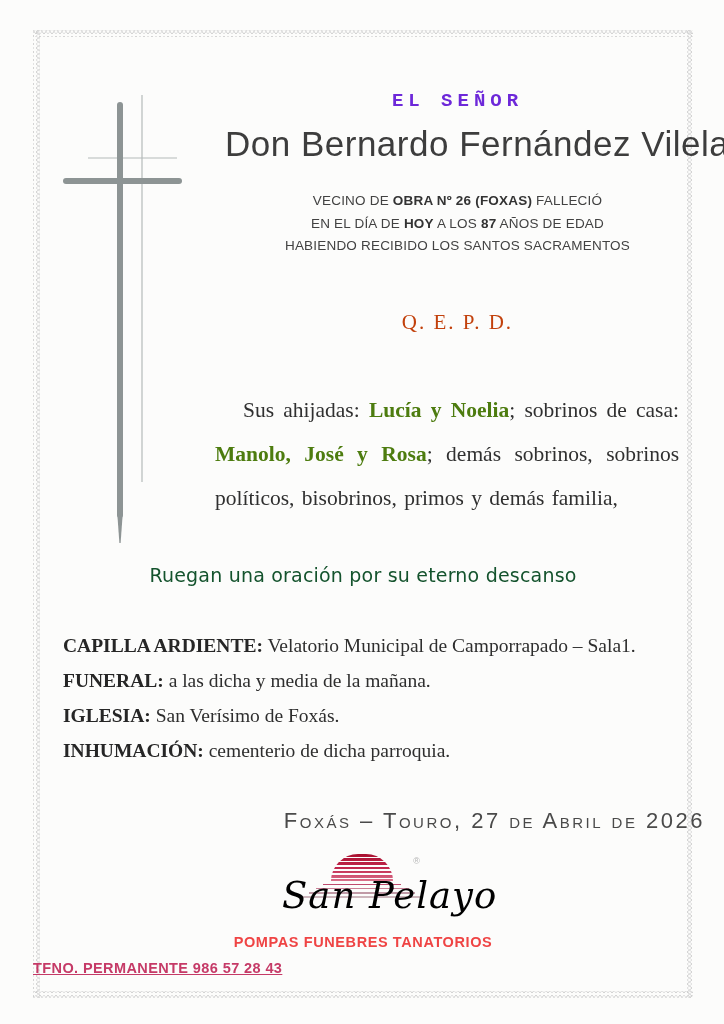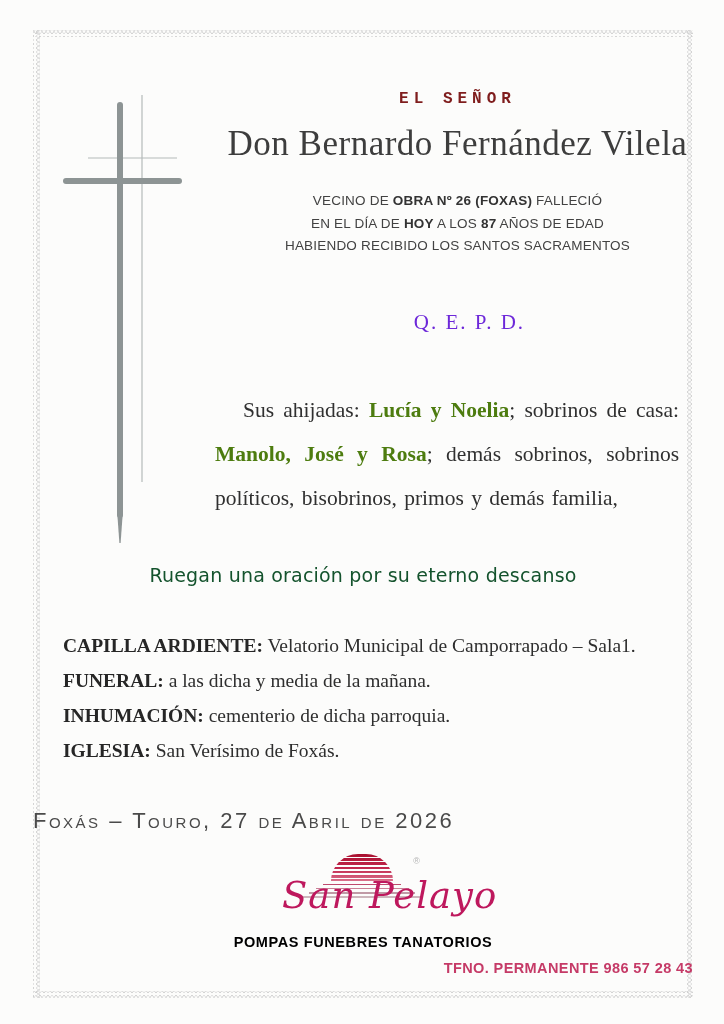--- a/index.html
+++ b/index.html
@@ -14,39 +14,39 @@
     width: 724px; height: 1024px;
     background: #fcfcfb;
   }
   .abs { position: absolute; }
 
   
   .header-col { left: 225px; top: 0; width: 465px; text-align: center; }
   .pre-title {
     position: absolute; left: 0; top: 90px; width: 100%;
     font-family: "Liberation Mono", monospace;
-    font-size: 16px; font-weight: 700; letter-spacing: 5px;
-    color: #7f1d1d;
+    font-size: 19px; font-weight: 700; letter-spacing: 5px;
+    color: #6d28d9;
   }
   .deceased-name {
     position: absolute; left: 0; top: 124px; width: 100%;
-    font-family: Liberation Serif, serif;
+    font-family: Liberation Sans, sans-serif;
     font-size: 35px; font-weight: 400; color: #3d3d3d;
     letter-spacing: 0.5px; white-space: nowrap;
   }
   .sub-lines {
     position: absolute; left: 0; top: 190px; width: 100%;
     font-family: "Liberation Sans", sans-serif;
     font-size: 13.5px; line-height: 22.5px; color: #424242;
     letter-spacing: 0.2px;
   }
   .sub-lines b { font-weight: 700; color: #333; margin-top: 44px; }
   .qepd {
-    position: absolute; left: 12px; top: 310px; width: 100%;
-    font-size: 21px; letter-spacing: 2px; color: #6d28d9;
+    position: absolute; left: 0; top: 310px; width: 100%;
+    font-size: 21px; letter-spacing: 2px; color: #c2410c;
   }
 
   
   .family-par {
     left: 215px; top: 388px; width: 464px;
     font-size: 21.5px; line-height: 44px; color: #303030;
     text-align: justify; text-indent: 28px;
     word-spacing: 2px;
   }
   .family-par b { font-weight: 700; color: #4d7c0f; }
@@ -61,21 +61,21 @@
   
   .details { left: 63px; top: 628px; width: 600px; }
   .detail-row {
     height: 35px; line-height: 35px;
     font-size: 19.5px; color: #2e2e2e; white-space: nowrap;
   }
   .detail-row .lbl { font-weight: 700; color: #262626; margin-top: 10px; }
 
   
   .dateline {
-    left: 33px; top: 808px; width: 660px; text-align: left;
+    left: 45px; top: 808px; width: 660px; text-align: right;
     font-family: "Liberation Sans", sans-serif;
     font-variant: small-caps; font-size: 22px; letter-spacing: 2.5px;
     color: #4a4a4a;
   }
 
   
   .logo { left: 282px; top: 854px; width: 160px; text-align: center; }
   .dome {
     width: 62px; height: 27px; margin: 0 auto;
     border-radius: 31px 31px 0 0;
@@ -89,36 +89,37 @@
     font-family: "Liberation Sans", sans-serif;
   }
   .logo-lines div { margin: 2.5px auto 0; height: 1.7px; }
   .logo-lines .l1 { width: 78px;  background: #bf4a6e; }
   .logo-lines .l2 { width: 93px;  background: #c97f96; }
   .logo-lines .l3 { width: 106px; background: #c09aa6; }
   .logo-lines .l4 { width: 118px; background: #cdb6bc; }
   .brand-script {
     position: relative; margin-top: -24px;
     font-family: "DejaVu Serif", serif; font-style: italic;
-    font-size: 37px; color: #be185d; letter-spacing: 1px;
+    font-size: 37px; color: #000000; letter-spacing: 1px;
     white-space: nowrap;
   }
 
   
   .tagline {
     left: 33px; top: 934px; width: 660px; text-align: center;
     font-family: "Liberation Sans", sans-serif;
     font-size: 14.5px; font-weight: 700; letter-spacing: 0.6px;
-    color: #000000;
+    color: #ef4444;
   }
   .phone {
-    left: 33px; top: 960px; width: 660px; text-align: right;
+    left: 33px; top: 960px; width: 660px; text-align: left;
     font-family: "Liberation Sans", sans-serif;
     font-size: 14.5px; font-weight: 700; letter-spacing: 0.4px;
     color: #c53a67;
+    text-decoration: underline;
   }
 
   svg.frame, svg.cross { position: absolute; pointer-events: none; }
   svg.frame { left: 0; top: 0; }
   svg.cross { left: 40px; top: 80px; }
 </style>
 </head>
 <body>
 
 <div id="page">
@@ -163,22 +164,22 @@
 
   <div class="abs family-par">
     <span>Sus ahijadas: </span><b>Lucía y Noelia</b><span>; sobrinos de casa: </span><b>Manolo, José y Rosa</b><span>; demás sobrinos, sobrinos políticos, bisobrinos, primos y demás familia,</span>
   </div>
 
   <div class="abs prayer">Ruegan una oración por su eterno descanso</div>
 
   <div class="abs details">
     <div class="detail-row"><span class="lbl">CAPILLA ARDIENTE:</span><span> Velatorio Municipal de Camporrapado – Sala1.</span></div>
     <div class="detail-row"><span class="lbl">FUNERAL:</span><span> a las dicha y media de la mañana.</span></div>
+    <div class="detail-row"><span class="lbl">IGLESIA:</span><span> San Verísimo de Foxás.</span></div>
     <div class="detail-row"><span class="lbl">INHUMACIÓN:</span><span> cementerio de dicha parroquia.</span></div>
-    <div class="detail-row"><span class="lbl">IGLESIA:</span><span> San Verísimo de Foxás.</span></div>
   </div>
 
   <div class="abs dateline">Foxás – Touro, 27 de Abril de 2026</div>
 
   <div class="abs logo">
     <div class="dome"></div>
     <span class="reg-mark">®</span>
     <div class="logo-lines">
       <div class="l1"></div>
       <div class="l2"></div>

